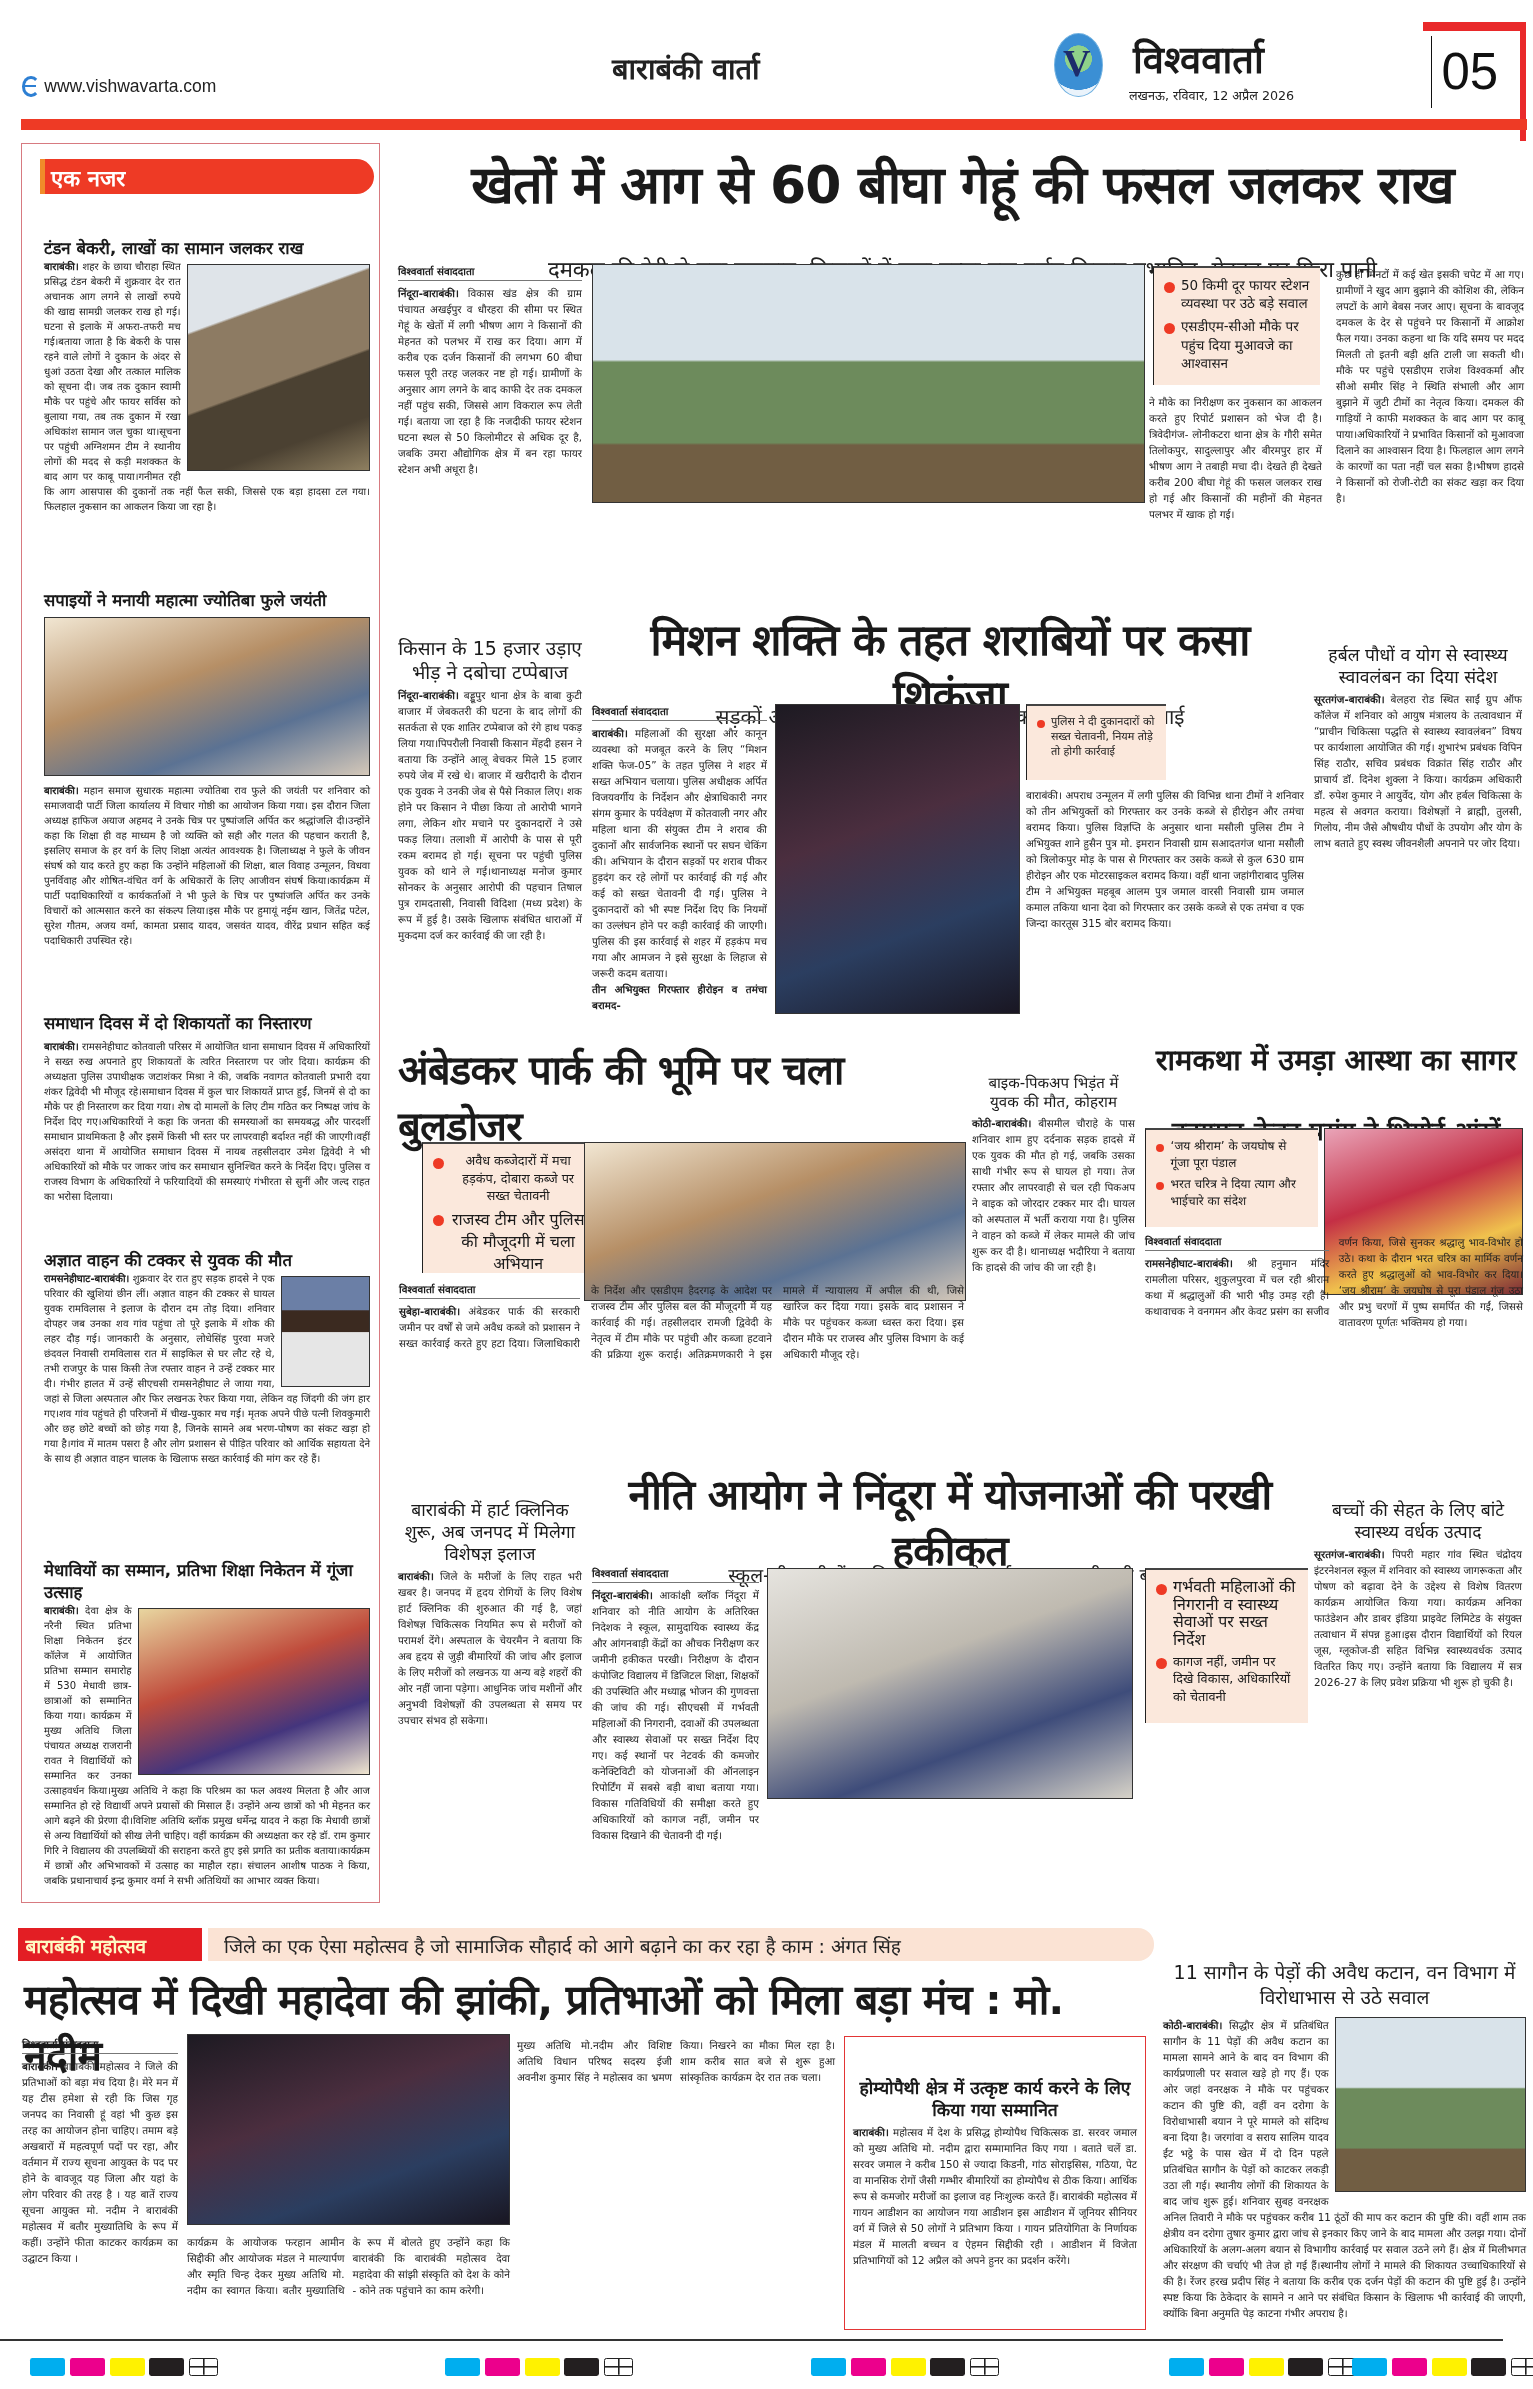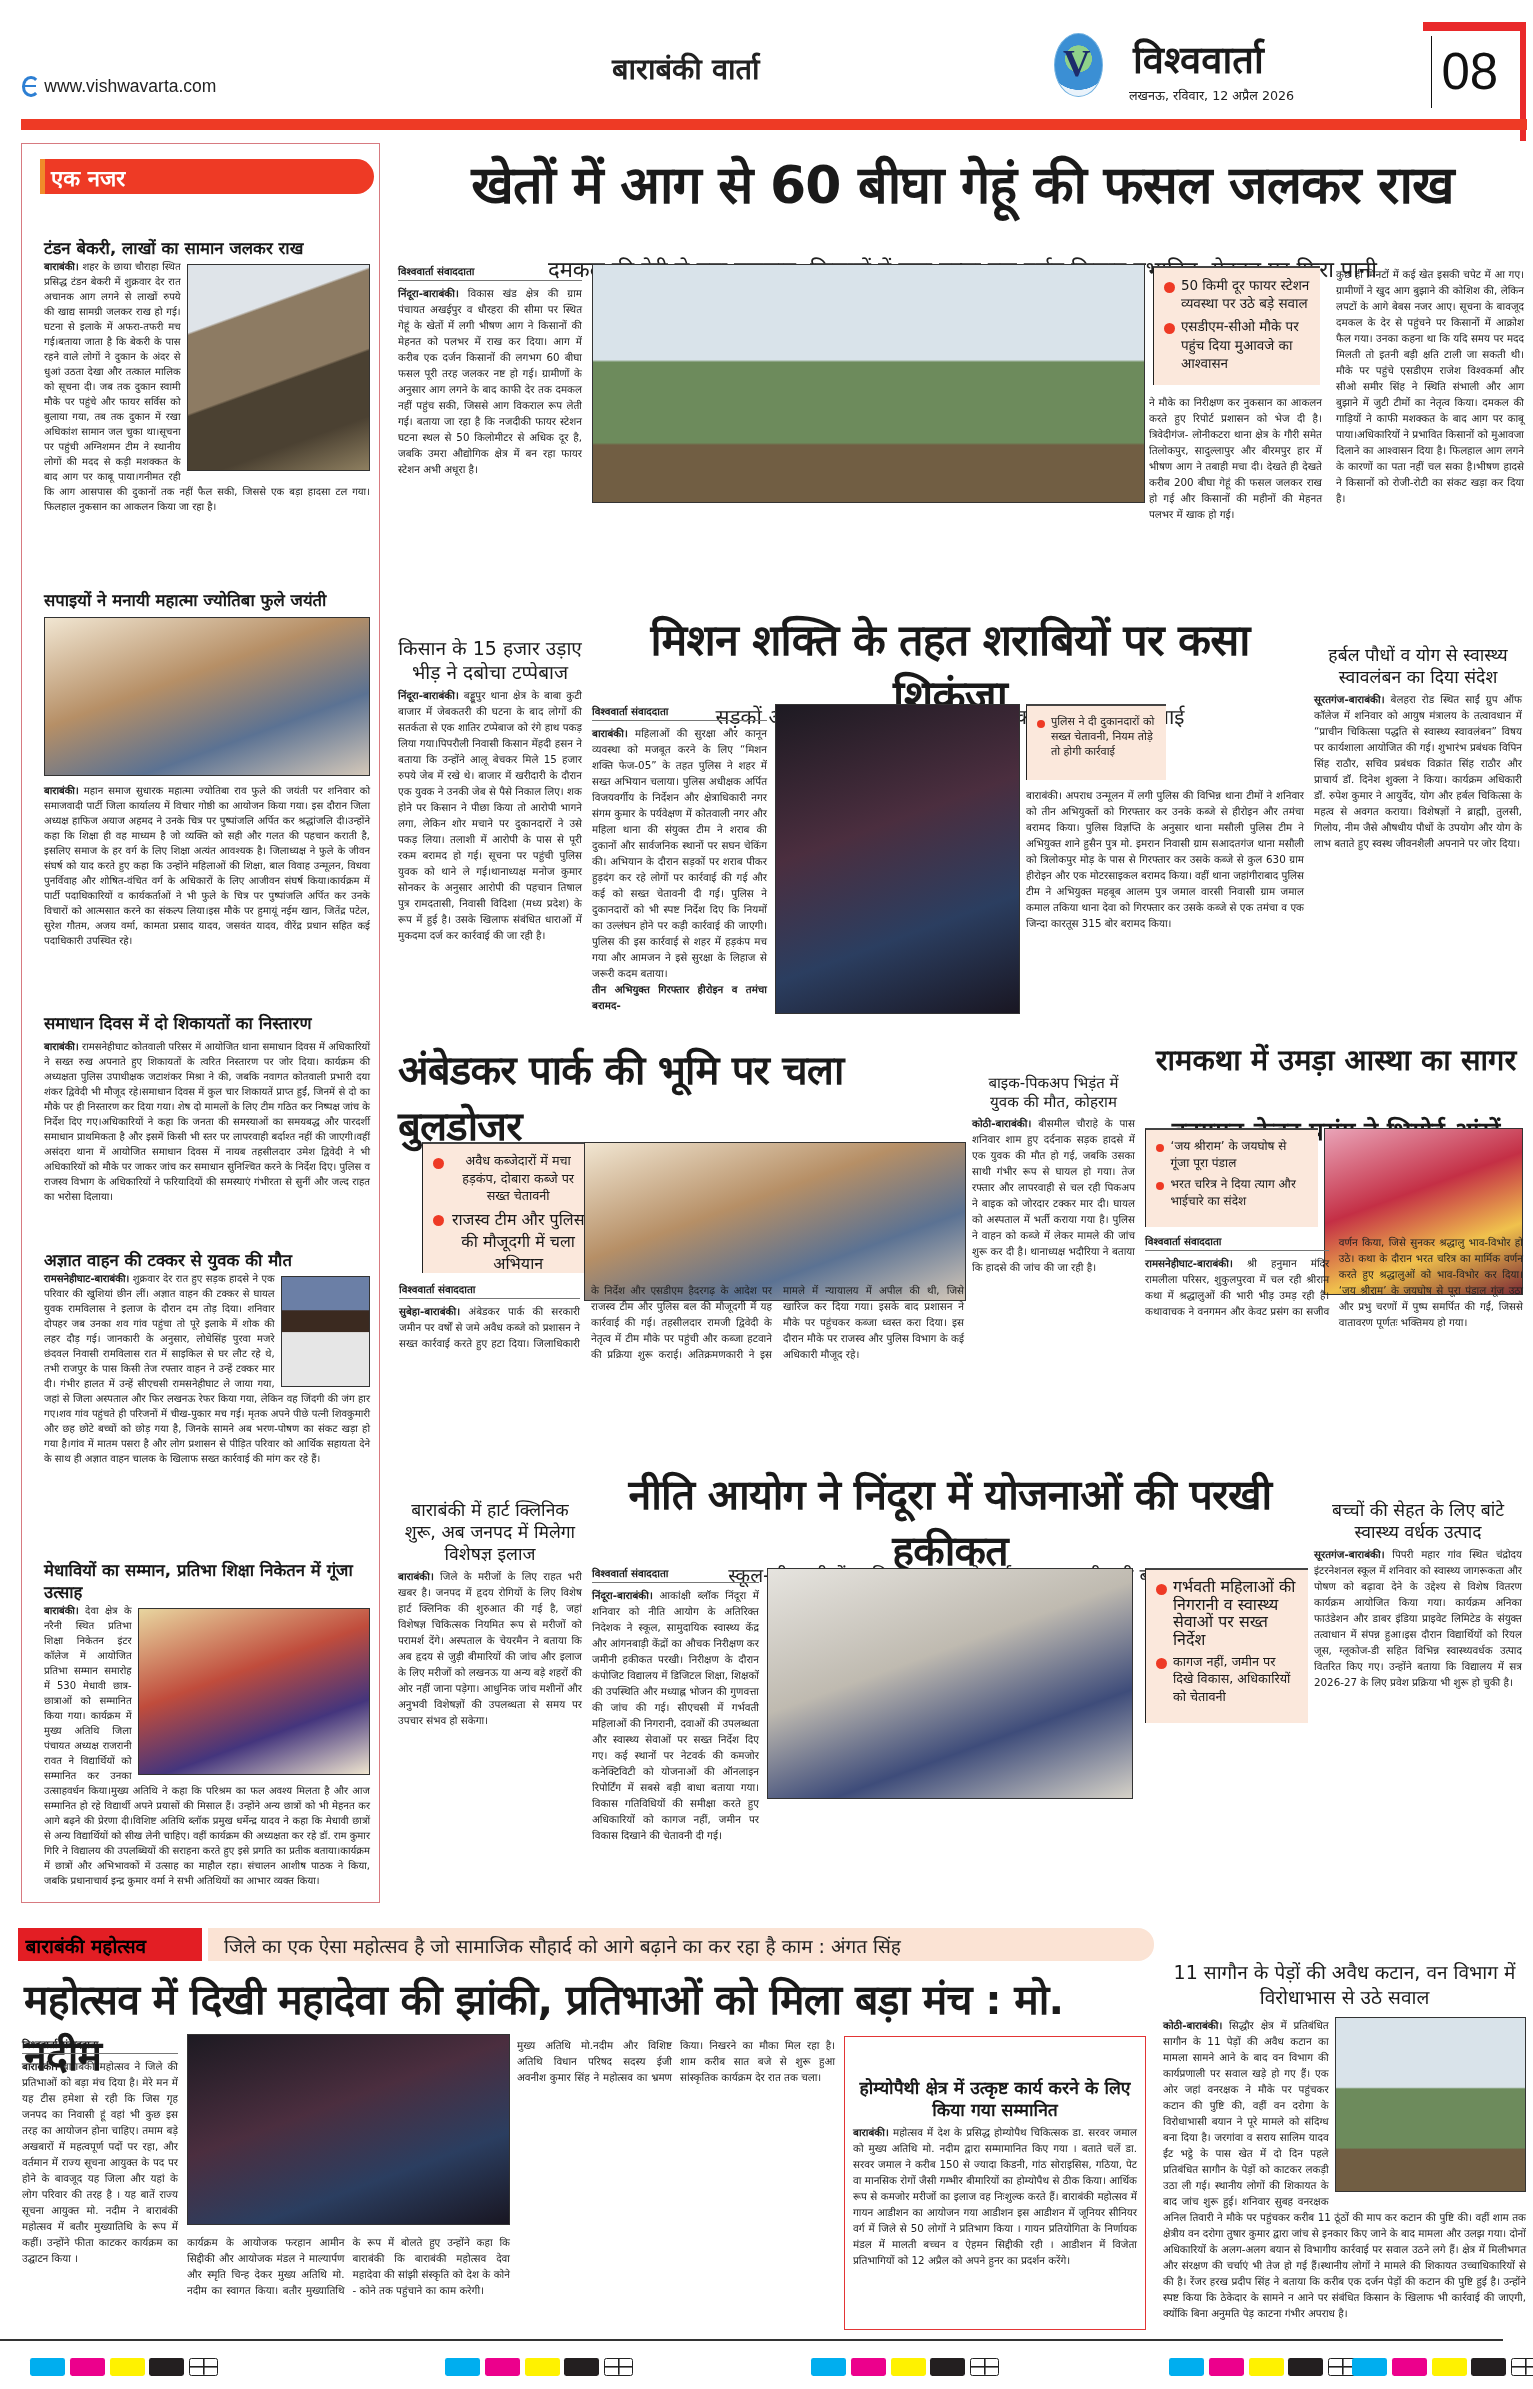--- a/index.html
+++ b/index.html
@@ -37,21 +37,21 @@
   .photo.stage { background: linear-gradient(160deg, #e8d6a0, #c04c3c 40%, #44357d 70%, #efe5cf); }
   .photo.field { background: linear-gradient(180deg, #d9e3ea 0 40%, #6d8b5c 41% 75%, #715e43 76%); }
   .photo.portrait { background: linear-gradient(180deg, #6b7fa6 0 30%, #3b2a20 31% 50%, #e6e6e6 51%); }
   .photo.ritual { background: linear-gradient(160deg, #e9a4b8, #c42f45 40%, #f0c24d 70%, #7c2b35); }
   .photo.office { background: linear-gradient(160deg, #e6e4df, #bfbab0 40%, #3e4c7a 70%, #d6d2c8); }
 
   .bullet-box { background: #fbe8dc; border-left: 1.6px solid #222; border-top: 2.4px solid #444; padding: 8px 9.5px; }
   .bullet { display: flex; gap: 6.4px; font-size: 16px; line-height: 21.5px; color: #1a1a1a; margin-bottom: 4.8px; }
   .dot { width: 11px; height: 11px; border-radius: 50%; background: #ee3a25; flex: 0 0 11px; margin-top: 5.6px; }
 
-  .strip-tag { left: 17.5px; top: 1928px; width: 184px; height: 33px; background: #e31e24; color: #000000; font-size: 19px; font-weight: bold; padding: 4.8px 8px; }
+  .strip-tag { left: 17.5px; top: 1928px; width: 184px; height: 33px; background: #e31e24; color: #fef9c3; font-size: 19px; font-weight: bold; padding: 4.8px 8px; }
   .strip-band { left: 208px; top: 1928px; width: 946px; height: 33px; background: #fbe3d4; border-radius: 0 16px 16px 0; font-size: 19px; padding: 4.8px 16px; color: #222; }
   .homeo-box { left: 844px; top: 2036px; width: 302px; height: 294px; border: 1.6px solid #e33535; padding: 8px; }
 
   .bottom-rule { top: 2339px; height: 1.6px; background: #333; }
   .cmyk { top: 2358px; display: flex; gap: 4.8px; }
   .cmyk span { width: 35px; height: 17.5px; border-radius: 2.4px; display: inline-block; }
   .reg { width: 29px !important; border: 1.6px solid #222; background: linear-gradient(#222,#222) center/1.6px 100% no-repeat, linear-gradient(#222,#222) center/100% 1.6px no-repeat; }
 </style>
 </head>
 <body>
@@ -59,21 +59,21 @@
 <div class="abs masthead-site">
   <span class="ie-icon"></span>
   <span>www.vishwavarta.com</span>
 </div>
 <div class="abs masthead-section">बाराबंकी वार्ता</div>
 <div class="abs logo"></div>
 <div class="abs logo-v">V</div>
 <div class="abs brand">विश्ववार्ता</div>
 <div class="abs dateline">लखनऊ,  रविवार, 12 अप्रैल 2026</div>
 <div class="abs page-corner"></div>
-<div class="abs page-num">08</div>
+<div class="abs page-num">05</div>
 <div class="abs top-bar"></div>
 
 <div class="abs left-panel"></div>
 <div class="abs ek-nazar">एक नजर</div>
 <div class="abs ek-nazar-left"></div>
 
 <div class="abs" style="left:44px; top:205px; width:326px;">
   <h3 class="small-head">टंडन बेकरी, लाखों का सामान जलकर राख</h3>
   <div class="photo fire" style="float:right; width:183px; height:207px; margin:4.8px 0 3.2px 6.4px;"></div>
   <p class="text" style="font-size:10px; line-height:15px;"><b>बाराबंकी।</b> <span>शहर के छाया चौराहा स्थित प्रसिद्ध टंडन बेकरी में शुक्रवार देर रात अचानक आग लगने से लाखों रुपये की खाद्य सामग्री जलकर राख हो गई। घटना से इलाके में अफरा-तफरी मच गई।बताया जाता है कि बेकरी के पास रहने वाले लोगों ने दुकान के अंदर से धुआं उठता देखा और तत्काल मालिक को सूचना दी। जब तक दुकान स्वामी मौके पर पहुंचे और फायर सर्विस को बुलाया गया, तब तक दुकान में रखा अधिकांश सामान जल चुका था।सूचना पर पहुंची अग्निशमन टीम ने स्थानीय लोगों की मदद से कड़ी मशक्कत के बाद आग पर काबू पाया।गनीमत रही कि आग आसपास की दुकानों तक नहीं फैल सकी, जिससे एक बड़ा हादसा टल गया। फिलहाल नुकसान का आकलन किया जा रहा है।</span></p>

